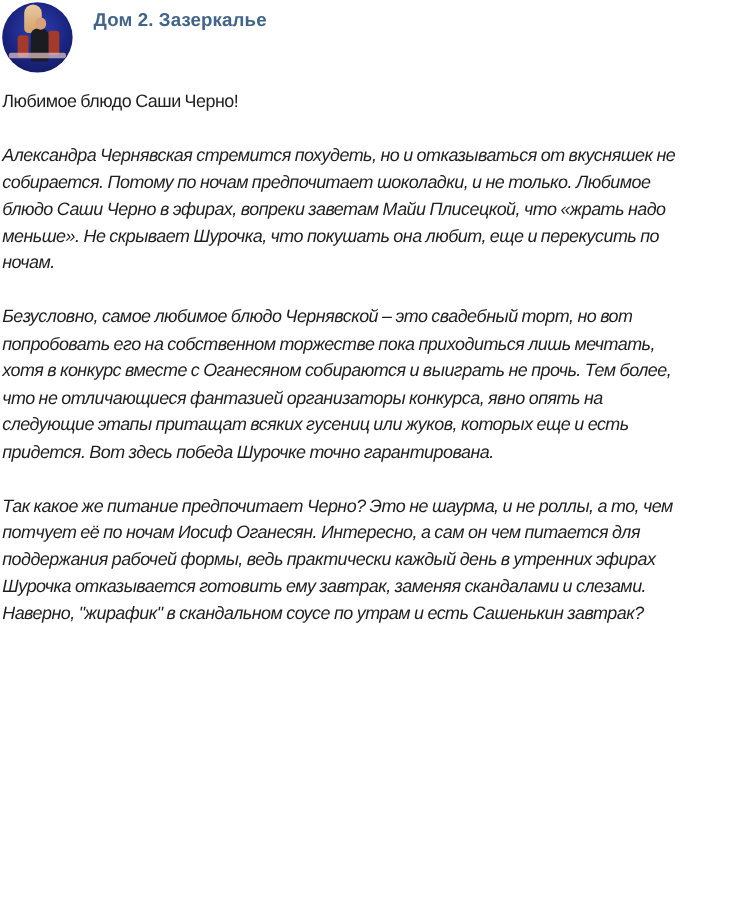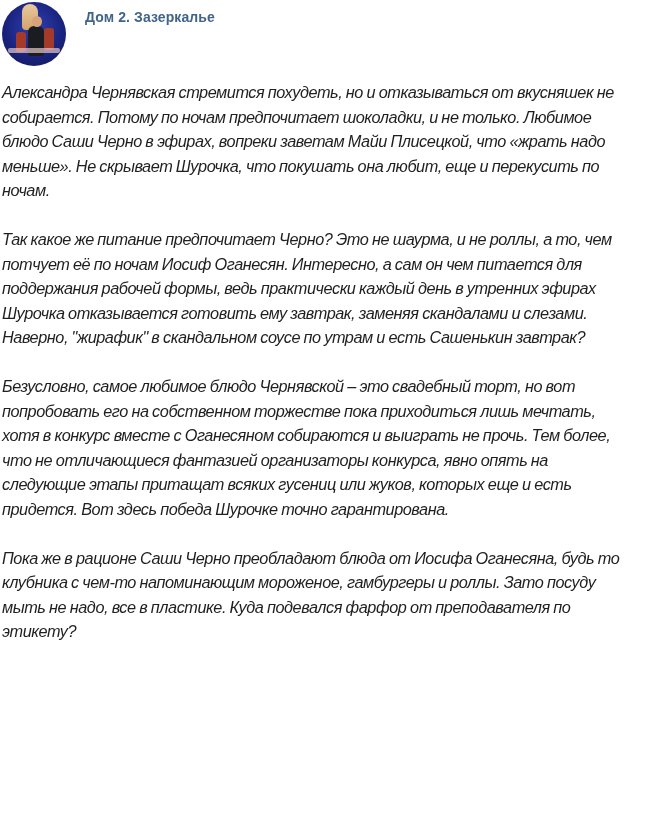--- a/index.html
+++ b/index.html
@@ -83,21 +83,21 @@
       top: 46px;
       width: 52px;
       height: 5px;
       background: rgba(230, 200, 200, 0.7);
       border-radius: 2px;
     }
     .channel-name {
       position: absolute;
       left: 85px;
       top: 9px;
-      font-size: 14px;
+      font-size: 17px;
       font-weight: bold;
       color: #42648b;
       letter-spacing: 0.1px;
       white-space: nowrap;
     }
     .post {
       position: absolute;
       left: 2px;
       top: 80px;
       width: 668px;
@@ -128,33 +128,30 @@
     <div class="chair-left"></div>
     <div class="chair-right"></div>
     <div class="fig-man-body"></div>
     <div class="fig-man-head"></div>
     <div class="caption"></div>
   </div>
   <div class="channel-name">Дом 2. Зазеркалье</div>
 </div>
 
 <div class="post">
+  <p class="title">Любимое блюдо Саши Черно!</p>
   <p class="para">Александра Чернявская стремится похудеть, но и отказываться от вкусняшек не
 собирается. Потому по ночам предпочитает шоколадки, и не только.  Любимое
 блюдо Саши Черно в эфирах, вопреки заветам Майи Плисецкой, что «жрать надо
 меньше». Не скрывает Шурочка, что покушать она любит, еще и перекусить по
 ночам.</p>
-  <p class="para">Так какое же питание предпочитает Черно? Это не шаурма, и не роллы, а то, чем
-потчует её по ночам Иосиф Оганесян. Интересно, а сам он чем питается для
-поддержания рабочей формы, ведь практически каждый день в утренних эфирах
-Шурочка отказывается готовить ему завтрак, заменяя скандалами и слезами.
-Наверно, "жирафик" в скандальном соусе по утрам и есть Сашенькин завтрак?</p>
   <p class="para">Безусловно, самое любимое блюдо Чернявской – это свадебный торт, но вот
 попробовать его на собственном торжестве пока приходиться лишь мечтать,
 хотя в конкурс вместе с Оганесяном собираются и выиграть не прочь. Тем более,
 что не отличающиеся фантазией организаторы конкурса, явно опять на
 следующие этапы притащат всяких гусениц или жуков, которых еще и есть
 придется. Вот здесь победа Шурочке точно гарантирована.</p>
-  <p class="para">Пока же в рационе Саши Черно преобладают блюда от Иосифа Оганесяна, будь то
-клубника с чем-то напоминающим мороженое, гамбургеры и роллы. Зато посуду
-мыть не надо, все в пластике. Куда подевался фарфор от преподавателя по
-этикету?</p>
+  <p class="para">Так какое же питание предпочитает Черно? Это не шаурма, и не роллы, а то, чем
+потчует её по ночам Иосиф Оганесян. Интересно, а сам он чем питается для
+поддержания рабочей формы, ведь практически каждый день в утренних эфирах
+Шурочка отказывается готовить ему завтрак, заменяя скандалами и слезами.
+Наверно, "жирафик" в скандальном соусе по утрам и есть Сашенькин завтрак?</p>
 </div>
 
 </body></html>

